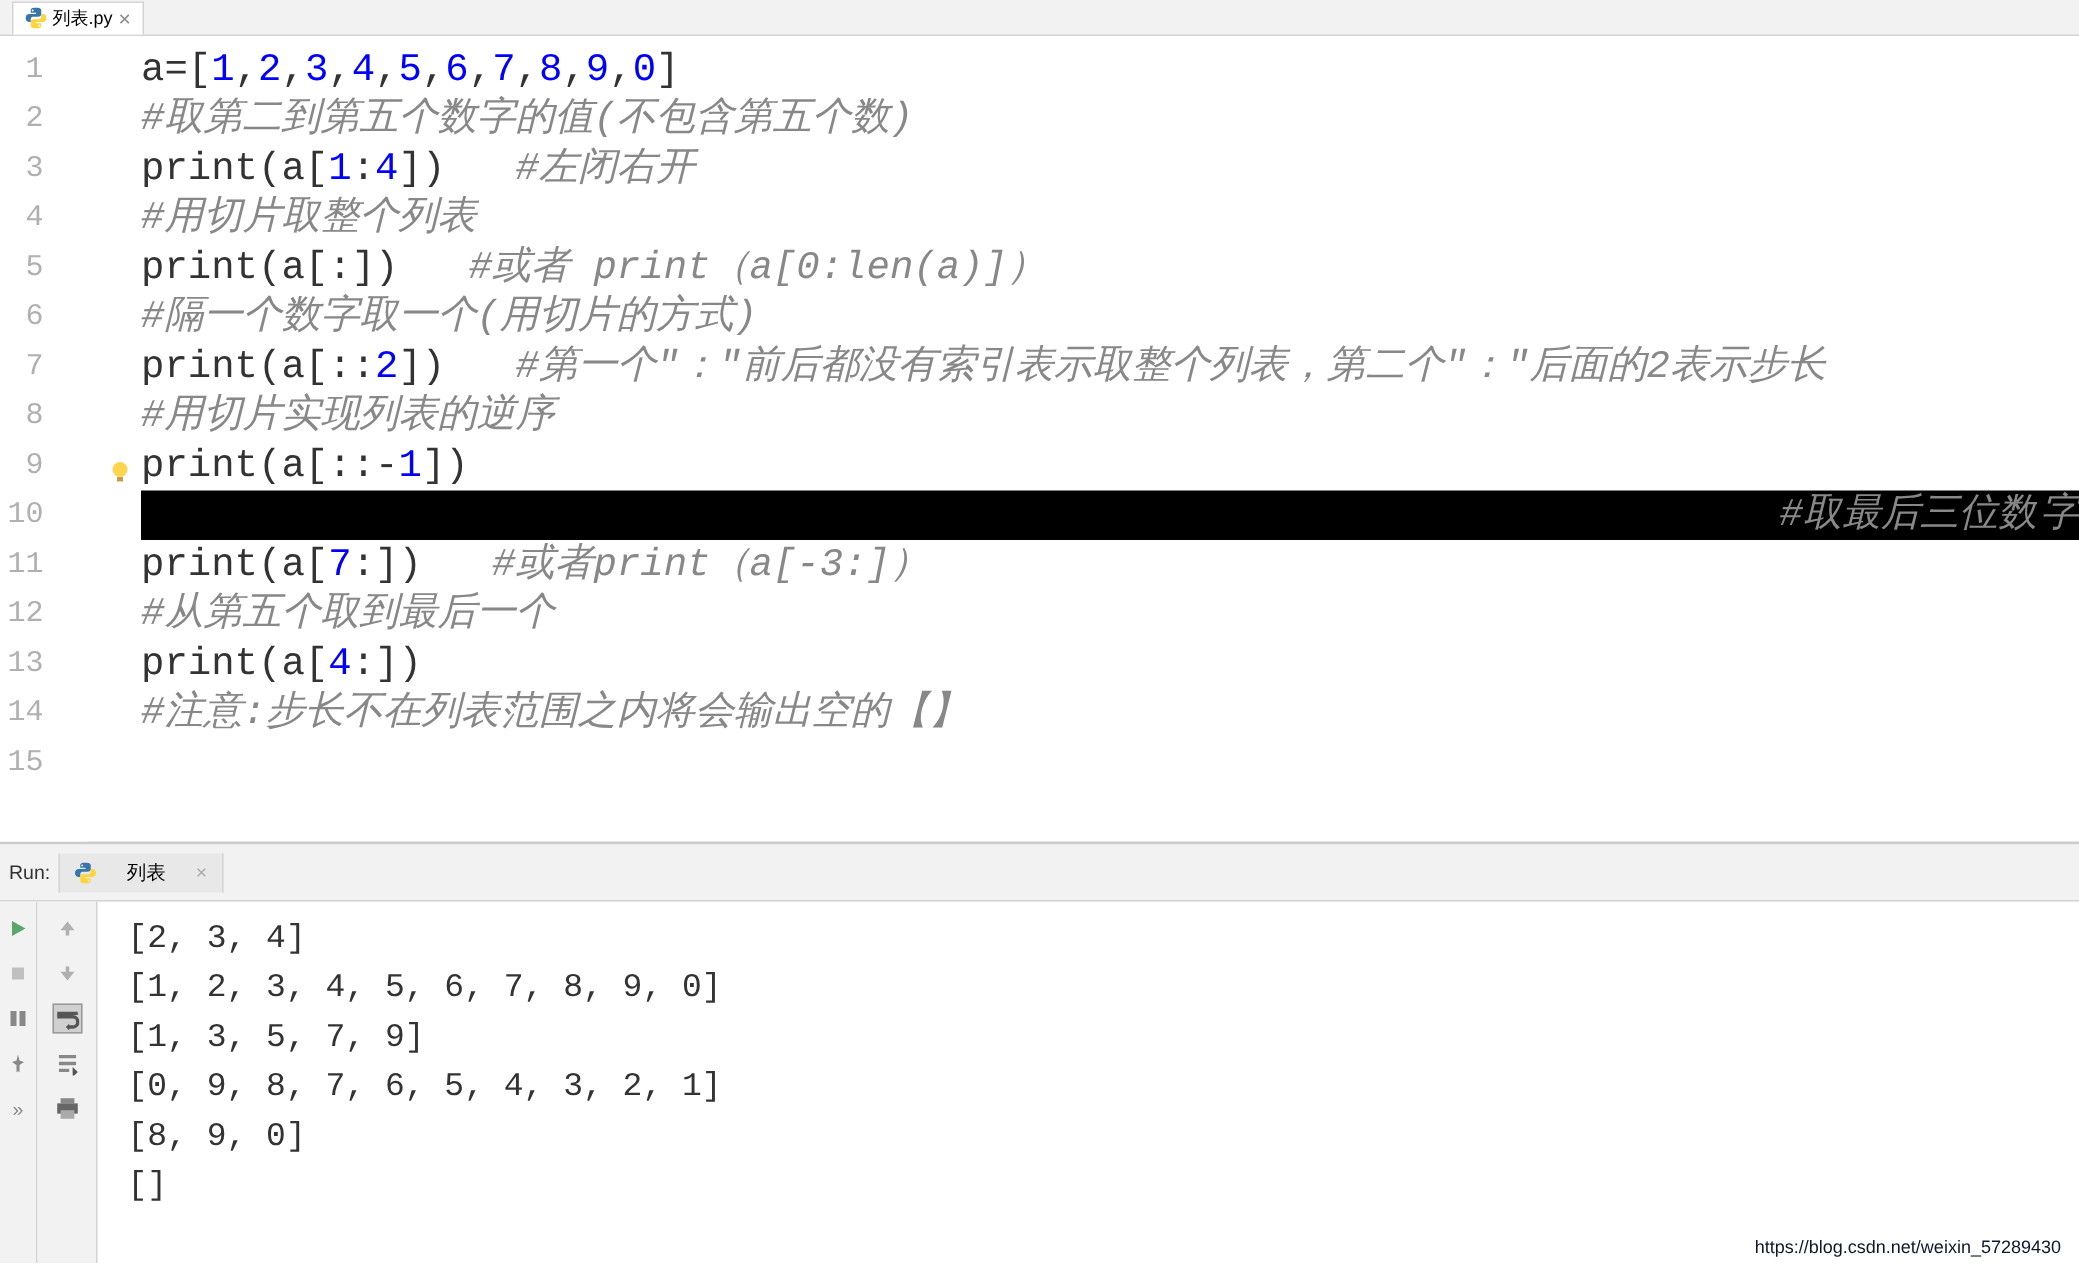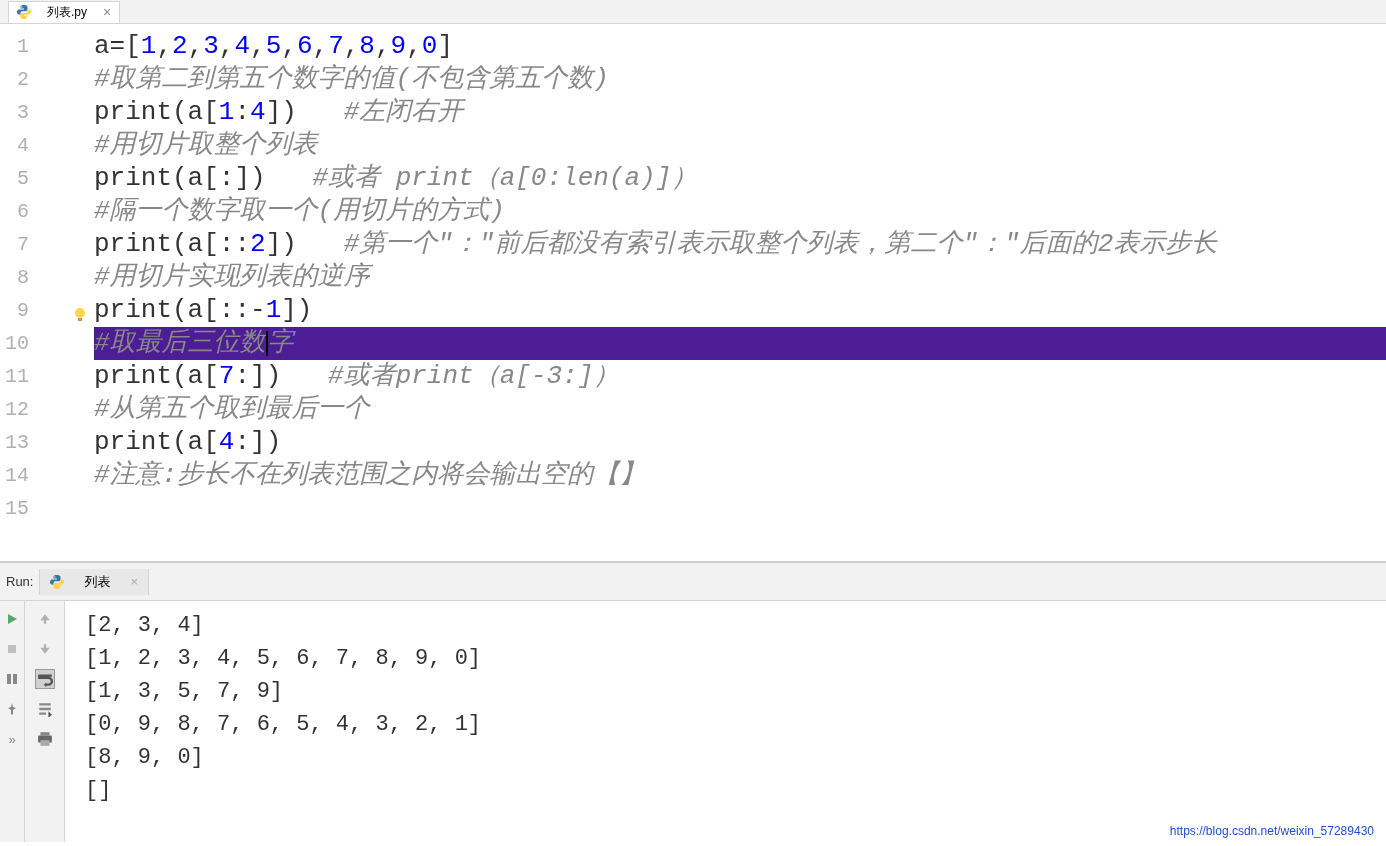--- a/index.html
+++ b/index.html
@@ -1,28 +1,28 @@
 <!DOCTYPE html>
 <html><head>
   <meta charset="utf-8">
   <style>
     * { margin: 0; padding: 0; box-sizing: border-box; }
     body { font-family: Arial, sans-serif; background: #fff; overflow: hidden; width: 1386px; height: 846px; }
     
     .tab-bar { height: 24px; background: #f2f2f2; border-bottom: 1px solid #d4d4d4; display: flex; align-items: center; padding-left: 8px; }
-    .tab { display: flex; align-items: center; padding: 2px 8px; background: #fff; border: 1px solid #d4d4d4; border-bottom: none; font-size: 12px; gap: 16px; }
+    .tab { display: flex; align-items: center; padding: 2px 8px; background: #fff; border: 1px solid #d4d4d4; border-bottom: none; font-size: 12px; gap: 4px; }
     .tab-close { color: #888; font-size: 14px; cursor: pointer; }
     .py-icon { width: 14px; height: 14px; }
     
     .editor-area { display: flex; height: 538px; background: #fff; border-bottom: 1px solid #ccc; }
     .gutter { width: 58px; background: #fff; padding-top: 6px; text-align: right; border-right: 1px solid transparent; }
     .line-num { color: #b0b0b0; font-family: 'Courier New', monospace; font-size: 20px; line-height: 33px; padding-right: 28px; }
     .code-area { flex: 1; padding-top: 6px; padding-left: 36px; font-family: 'Courier New', monospace; font-size: 26px; line-height: 33px; position: relative; }
     .code-line { white-space: pre; position: relative; }
-    .code-line.highlighted { background: #4c1d95; }
+    .code-line.highlighted { background: #000000; text-align: right; }
     
     .tok-default { color: #333; }
     .tok-number { color: #0000ff; }
     .tok-comment { color: #888888; font-style: italic; }
     
     .bulb-icon { position: absolute; left: -22px; top: 6px; width: 16px; height: 16px; }
     .caret { display: inline-block; width: 2px; height: 25px; background: #000; vertical-align: middle; }
     
     .run-panel { border-top: 1px solid #ccc; display: flex; flex-direction: column; height: 280px; }
     .run-header { height: 38px; background: #f2f2f2; border-bottom: 1px solid #d4d4d4; display: flex; align-items: center; }
@@ -32,21 +32,21 @@
     
     .run-body { flex: 1; display: flex; }
     .run-toolbar { width: 25px; background: #f2f2f2; border-right: 1px solid #d4d4d4; display: flex; flex-direction: column; align-items: center; padding-top: 8px; gap: 10px; }
     .run-toolbar-col2 { width: 40px; background: #f2f2f2; border-right: 1px solid #d4d4d4; display: flex; flex-direction: column; align-items: center; padding-top: 8px; gap: 10px; }
     .toolbar-btn { width: 20px; height: 20px; display: flex; align-items: center; justify-content: center; cursor: pointer; }
     .toolbar-btn.selected { background: #d0d0d0; border: 1px solid #999; }
     
     .output-area { flex: 1; padding: 8px 20px; font-family: 'Courier New', monospace; font-size: 22px; line-height: 33px; color: #333; }
     .output-line { white-space: pre; }
     
-    .watermark { position: absolute; bottom: 8px; right: 12px; color: #1d4ed8; font-size: 12px; }
+    .watermark { position: absolute; bottom: 8px; right: 12px; color: #0f172a; font-size: 12px; }
     
     svg.play-icon polygon { fill: #59a869; }
     svg.arrow-up path, svg.arrow-down path { fill: #b0b0b0; }
     svg.pin path { fill: #888; }
   </style>
 </head>
 <body>
 
 <div class="tab-bar">
   <div class="tab">

